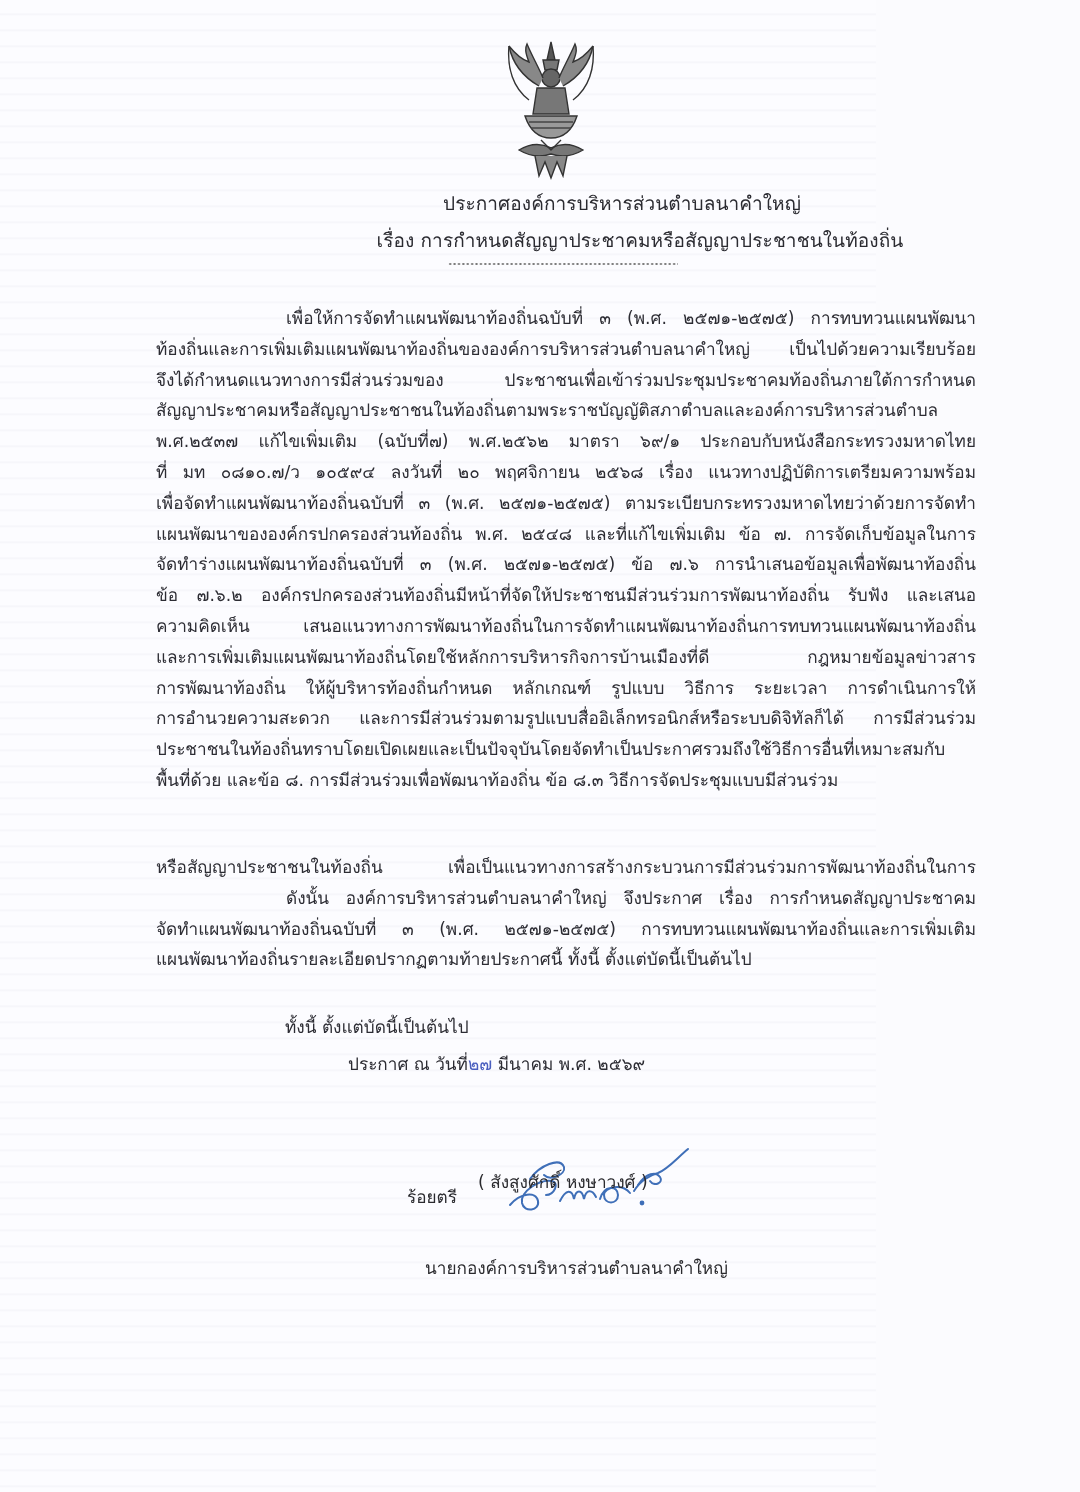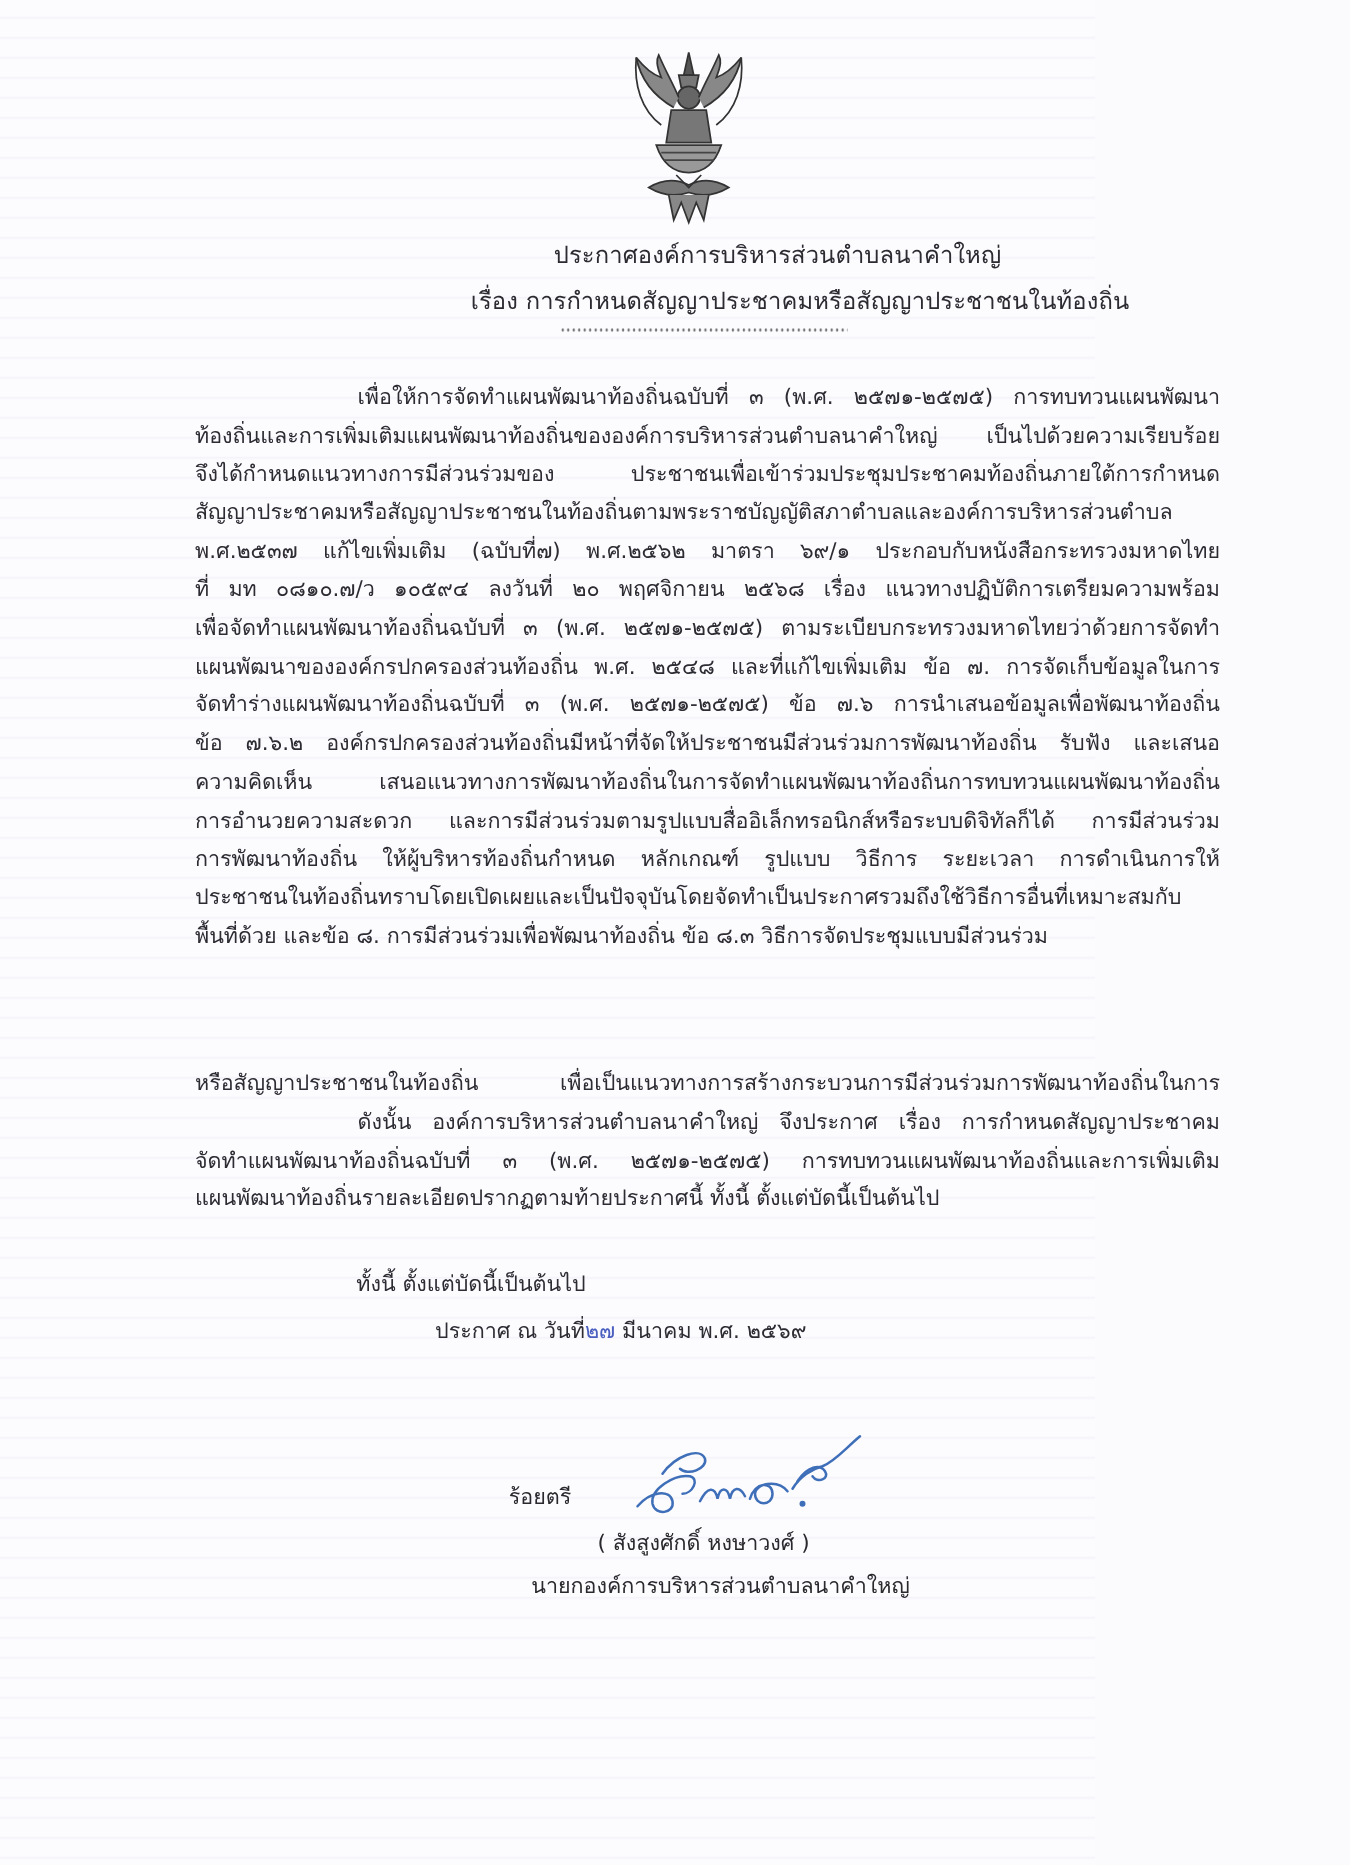--- a/index.html
+++ b/index.html
@@ -33,21 +33,21 @@
   .para .line { display: block; white-space: nowrap; text-align: justify; text-align-last: justify; }
   .para .line.last { text-align-last: left; }
   .para .line.indent { padding-left: 130px; }
   .p1 { top: 303px; }
   .p2 { top: 852px; }
   .closing { position: absolute; font-size: 17.2px; color: #2c2c33; white-space: nowrap; }
   .c1 { left: 285px; top: 1013px; text-align: right; }
   .c2 { left: 348px; top: 1050px; }
   .handdate { color: #4a5fbf; }
   .rank { position: absolute; left: 407px; top: 1183px; font-size: 17.2px; }
-  .signame { position: absolute; left: 478px; top: 1220px; font-size: 17.2px; }
+  .signame { position: absolute; left: 478px; top: 1168px; font-size: 17.2px; }
   .sigtitle { position: absolute; left: 425px; top: 1254px; font-size: 17.2px; }
   .signature { position: absolute; left: 500px; top: 1145px; width: 200px; height: 72px; }
 </style>
 </head>
 <body>
 
 <div class="page">
 
   <svg class="emblem" viewBox="0 0 112 142">
     <g fill="none" stroke="#333" stroke-width="1.4">
@@ -83,22 +83,23 @@
     <span class="line">ท้องถิ่นและการเพิ่มเติมแผนพัฒนาท้องถิ่นขององค์การบริหารส่วนตำบลนาคำใหญ่ เป็นไปด้วยความเรียบร้อย</span>
     <span class="line">จึงได้กำหนดแนวทางการมีส่วนร่วมของ ประชาชนเพื่อเข้าร่วมประชุมประชาคมท้องถิ่นภายใต้การกำหนด</span>
     <span class="line">สัญญาประชาคมหรือสัญญาประชาชนในท้องถิ่นตามพระราชบัญญัติสภาตำบลและองค์การบริหารส่วนตำบล</span>
     <span class="line">พ.ศ.๒๕๓๗ แก้ไขเพิ่มเติม (ฉบับที่๗) พ.ศ.๒๕๖๒ มาตรา ๖๙/๑ ประกอบกับหนังสือกระทรวงมหาดไทย</span>
     <span class="line">ที่ มท ๐๘๑๐.๗/ว ๑๐๕๙๔ ลงวันที่ ๒๐ พฤศจิกายน ๒๕๖๘ เรื่อง แนวทางปฏิบัติการเตรียมความพร้อม</span>
     <span class="line">เพื่อจัดทำแผนพัฒนาท้องถิ่นฉบับที่ ๓ (พ.ศ. ๒๕๗๑-๒๕๗๕) ตามระเบียบกระทรวงมหาดไทยว่าด้วยการจัดทำ</span>
     <span class="line">แผนพัฒนาขององค์กรปกครองส่วนท้องถิ่น พ.ศ. ๒๕๔๘ และที่แก้ไขเพิ่มเติม ข้อ ๗. การจัดเก็บข้อมูลในการ</span>
     <span class="line">จัดทำร่างแผนพัฒนาท้องถิ่นฉบับที่ ๓ (พ.ศ. ๒๕๗๑-๒๕๗๕)   ข้อ ๗.๖ การนำเสนอข้อมูลเพื่อพัฒนาท้องถิ่น</span>
     <span class="line">ข้อ ๗.๖.๒ องค์กรปกครองส่วนท้องถิ่นมีหน้าที่จัดให้ประชาชนมีส่วนร่วมการพัฒนาท้องถิ่น รับฟัง และเสนอ</span>
     <span class="line">ความคิดเห็น เสนอแนวทางการพัฒนาท้องถิ่นในการจัดทำแผนพัฒนาท้องถิ่นการทบทวนแผนพัฒนาท้องถิ่น</span>
+    <span class="line">และการเพิ่มเติมแผนพัฒนาท้องถิ่นโดยใช้หลักการบริหารกิจการบ้านเมืองที่ดี กฎหมายข้อมูลข่าวสาร</span>
+    <span class="line">การพัฒนาท้องถิ่น ให้ผู้บริหารท้องถิ่นกำหนด หลักเกณฑ์ รูปแบบ วิธีการ ระยะเวลา การดำเนินการให้</span>
     <span class="line">การอำนวยความสะดวก และการมีส่วนร่วมตามรูปแบบสื่ออิเล็กทรอนิกส์หรือระบบดิจิทัลก็ได้ การมีส่วนร่วม</span>
-    <span class="line">การพัฒนาท้องถิ่น ให้ผู้บริหารท้องถิ่นกำหนด หลักเกณฑ์ รูปแบบ วิธีการ ระยะเวลา การดำเนินการให้</span>
     <span class="line">ประชาชนในท้องถิ่นทราบโดยเปิดเผยและเป็นปัจจุบันโดยจัดทำเป็นประกาศรวมถึงใช้วิธีการอื่นที่เหมาะสมกับ</span>
     <span class="line last">พื้นที่ด้วย และข้อ ๘. การมีส่วนร่วมเพื่อพัฒนาท้องถิ่น ข้อ ๘.๓ วิธีการจัดประชุมแบบมีส่วนร่วม</span>
   </div>
 
   <div class="para p2">
     <span class="line">หรือสัญญาประชาชนในท้องถิ่น เพื่อเป็นแนวทางการสร้างกระบวนการมีส่วนร่วมการพัฒนาท้องถิ่นในการ</span>
     <span class="line indent">ดังนั้น องค์การบริหารส่วนตำบลนาคำใหญ่  จึงประกาศ เรื่อง การกำหนดสัญญาประชาคม</span>
     <span class="line">จัดทำแผนพัฒนาท้องถิ่นฉบับที่ ๓ (พ.ศ. ๒๕๗๑-๒๕๗๕) การทบทวนแผนพัฒนาท้องถิ่นและการเพิ่มเติม</span>
     <span class="line last">แผนพัฒนาท้องถิ่นรายละเอียดปรากฏตามท้ายประกาศนี้ ทั้งนี้ ตั้งแต่บัดนี้เป็นต้นไป</span>
   </div>

